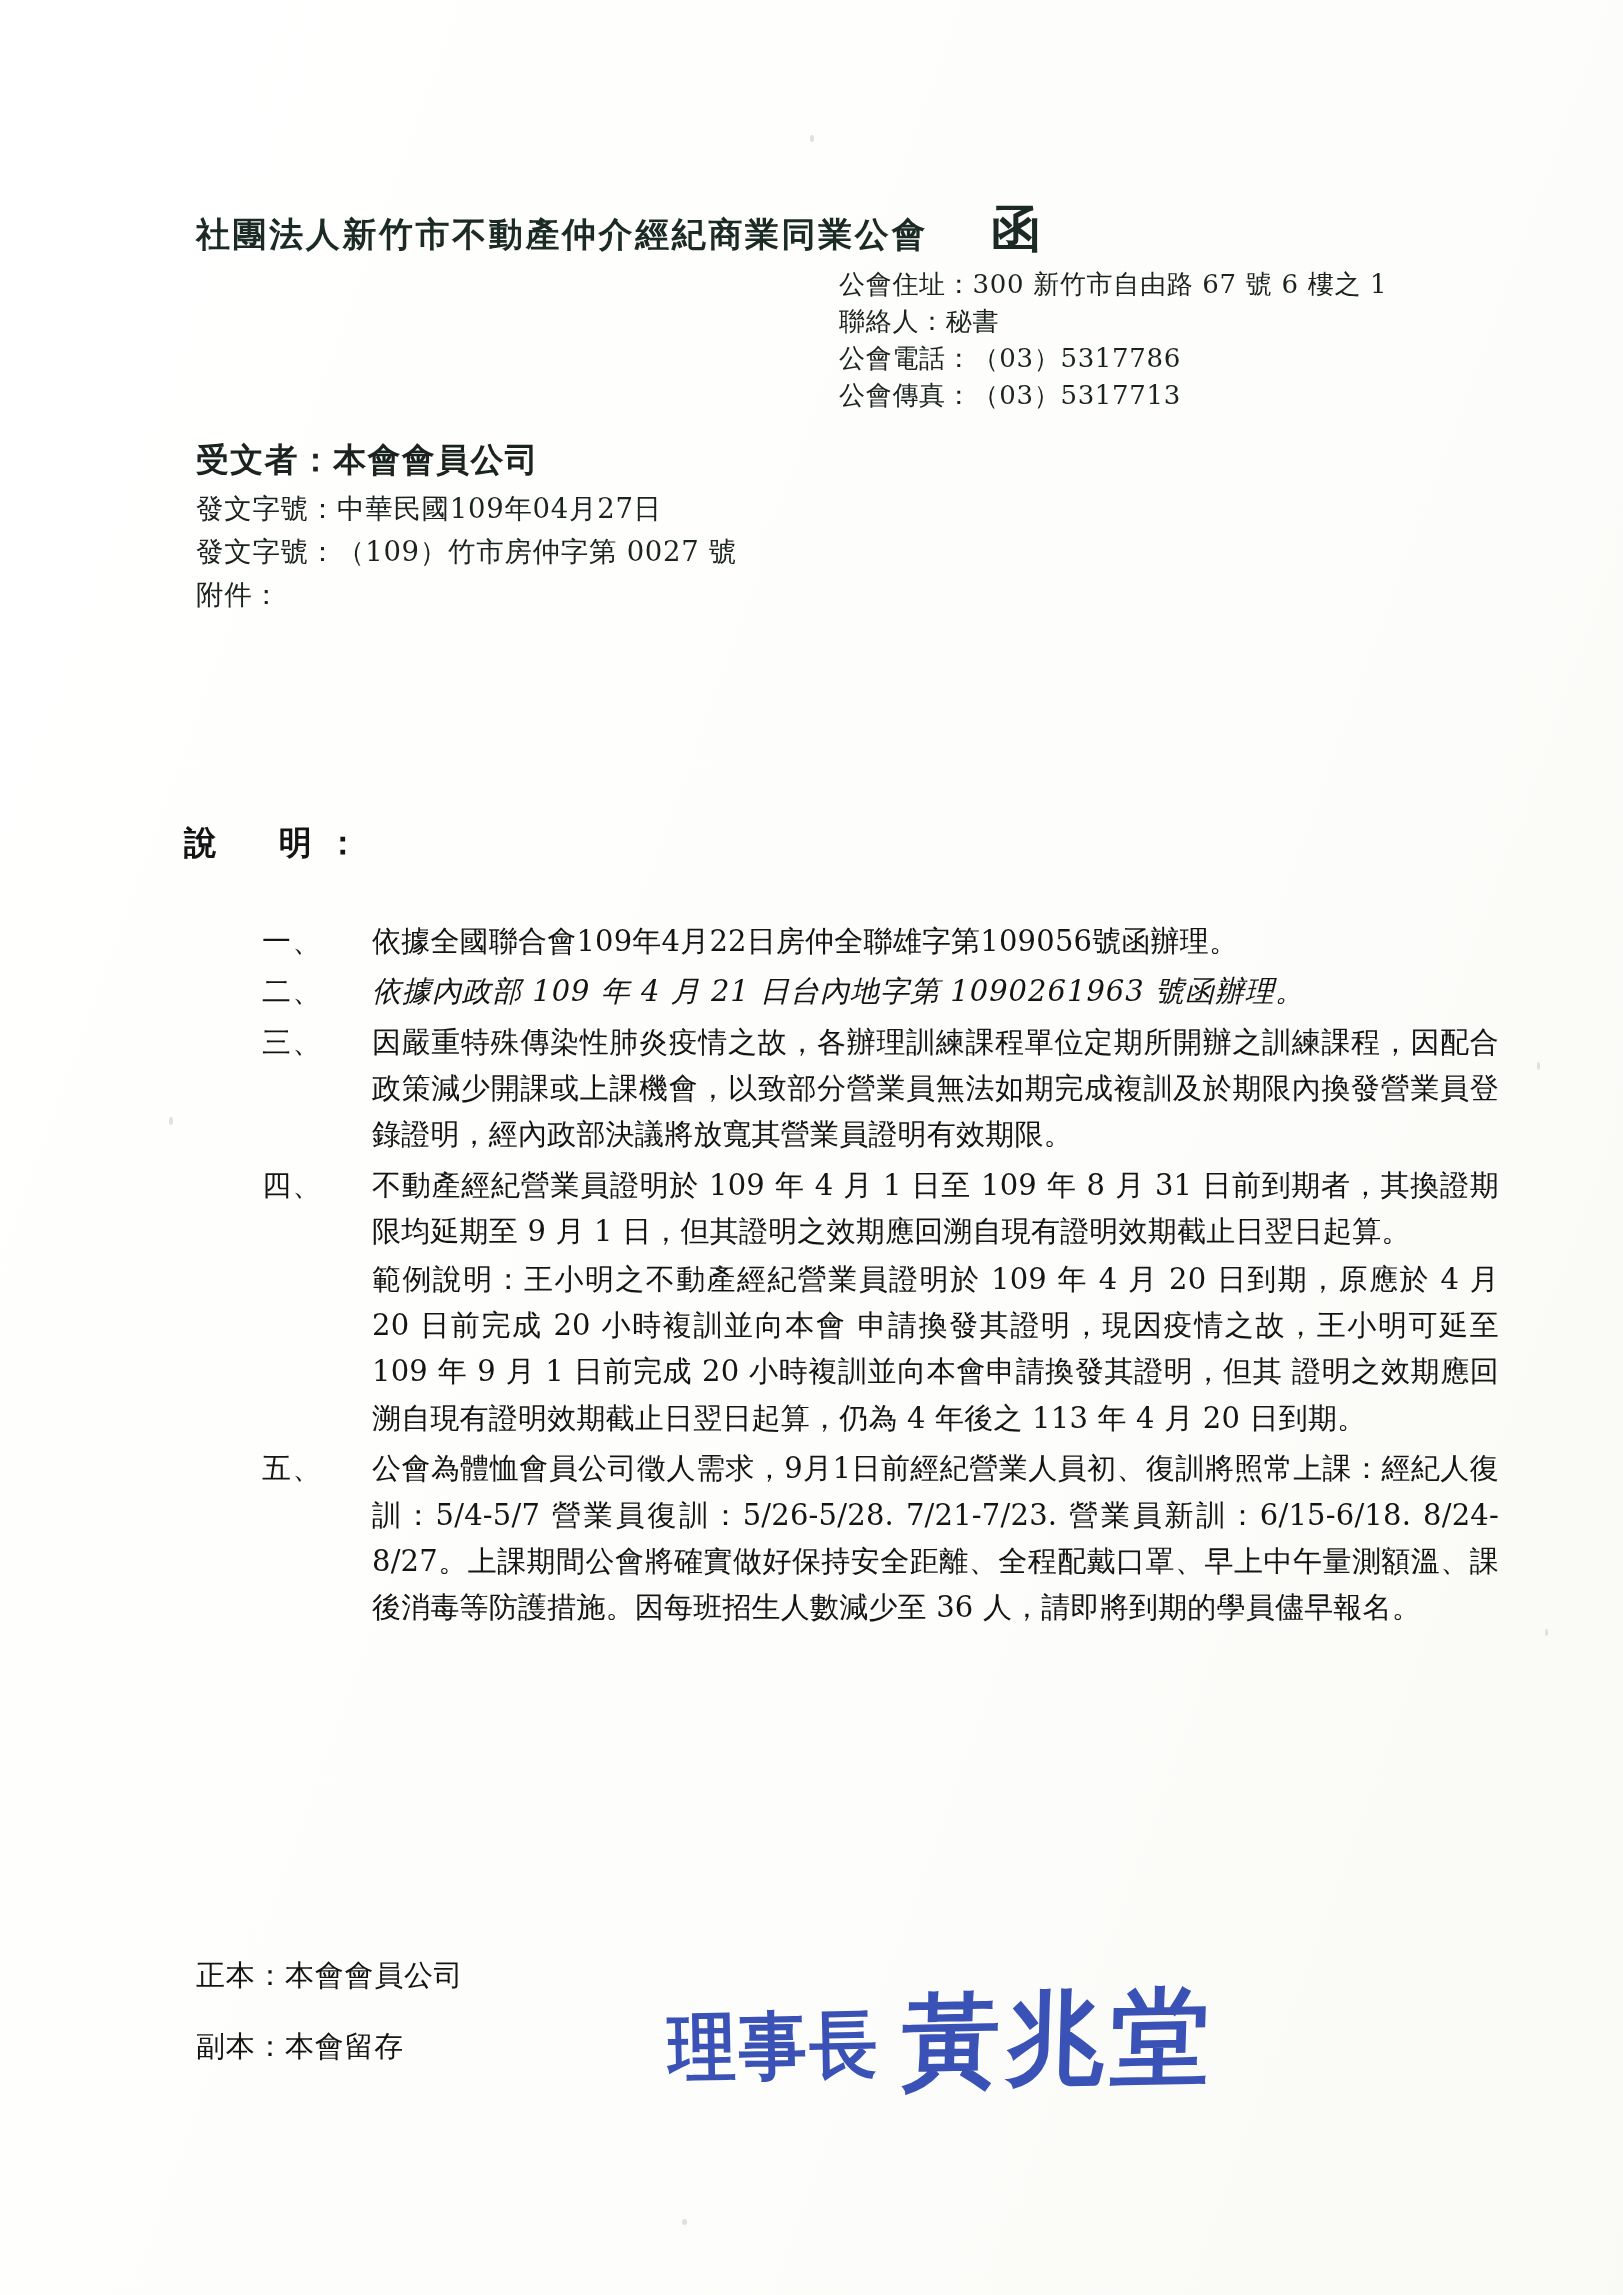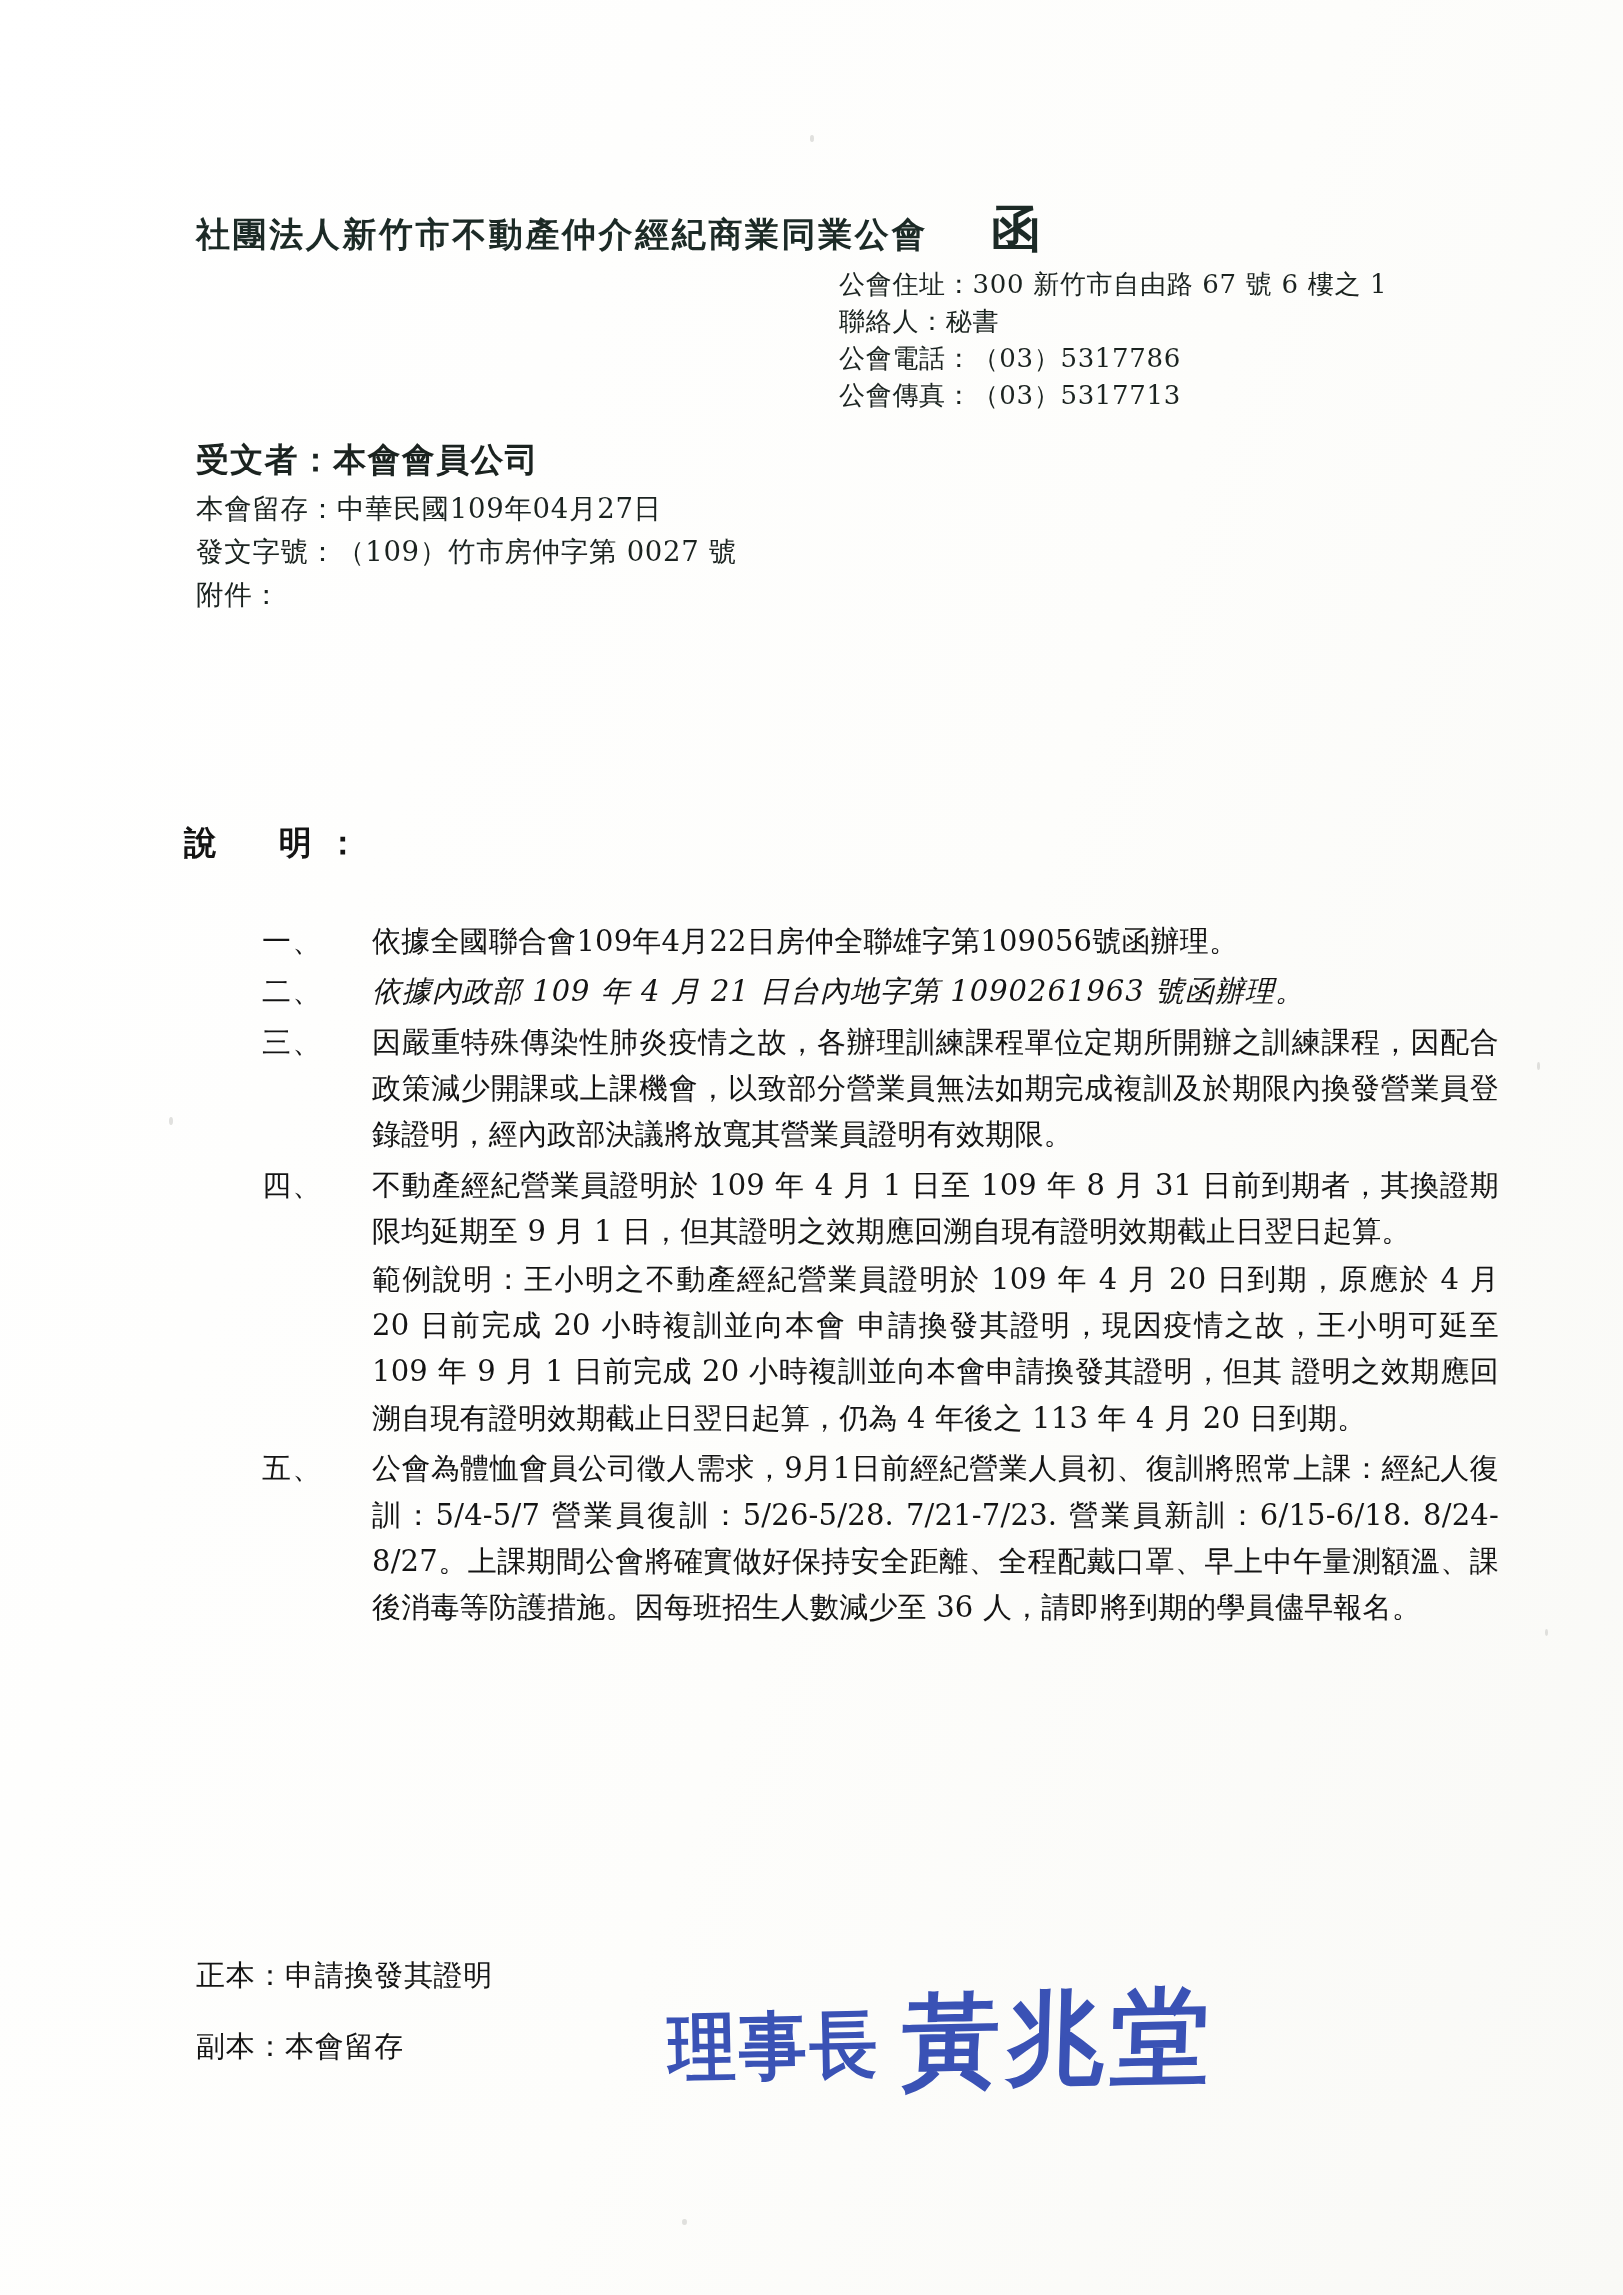--- a/index.html
+++ b/index.html
@@ -229,21 +229,21 @@
 
     <div class="contact-block">
       <p class="contact-line">公會住址：300 新竹市自由路 67 號 6 樓之 1</p>
       <p class="contact-line">聯絡人：秘書</p>
       <p class="contact-line">公會電話：（03）5317786</p>
       <p class="contact-line">公會傳真：（03）5317713</p>
     </div>
 
     <div class="meta-block">
       <p class="meta-recipient">受文者：本會會員公司</p>
-      <p class="meta-line">本會留存：中華民國109年04月27日</p>
+      <p class="meta-line">發文字號：中華民國109年04月27日</p>
       <p class="meta-line">發文字號：（109）竹市房仲字第 0027 號</p>
       <p class="meta-line">附件：</p>
     </div>
 
 
     <div class="explain-heading">說　明：</div>
 
     <div class="items">
 
       <div class="item">
@@ -270,21 +270,21 @@
       </div>
 
       <div class="item">
         <span class="item-marker">五、</span>
         <span class="item-text">公會為體恤會員公司徵人需求，9月1日前經紀營業人員初、復訓將照常上課：經紀人復訓：5/4-5/7 營業員復訓：5/26-5/28. 7/21-7/23. 營業員新訓：6/15-6/18. 8/24-8/27。上課期間公會將確實做好保持安全距離、全程配戴口罩、早上中午量測額溫、課後消毒等防護措施。因每班招生人數減少至 36 人，請即將到期的學員儘早報名。</span>
       </div>
 
     </div>
 
     <div class="footer">
-      <p class="footer-line">正本：申請換發其證明</p>
+      <p class="footer-line">正本：本會會員公司</p>
       <p class="footer-line">副本：本會留存</p>
     </div>
 
     <div class="signature" style="color: rgb(58, 82, 181);">
       <span class="sig-role">理事長</span>
       <span class="sig-name">黃兆堂</span>
     </div>
 
     <div class="speck" style="left:810px; top:135px; width:3.9px; height:6.5px;"></div>
     <div class="speck" style="left:1537px; top:1062px; width:3.3px; height:7.9px;"></div>

